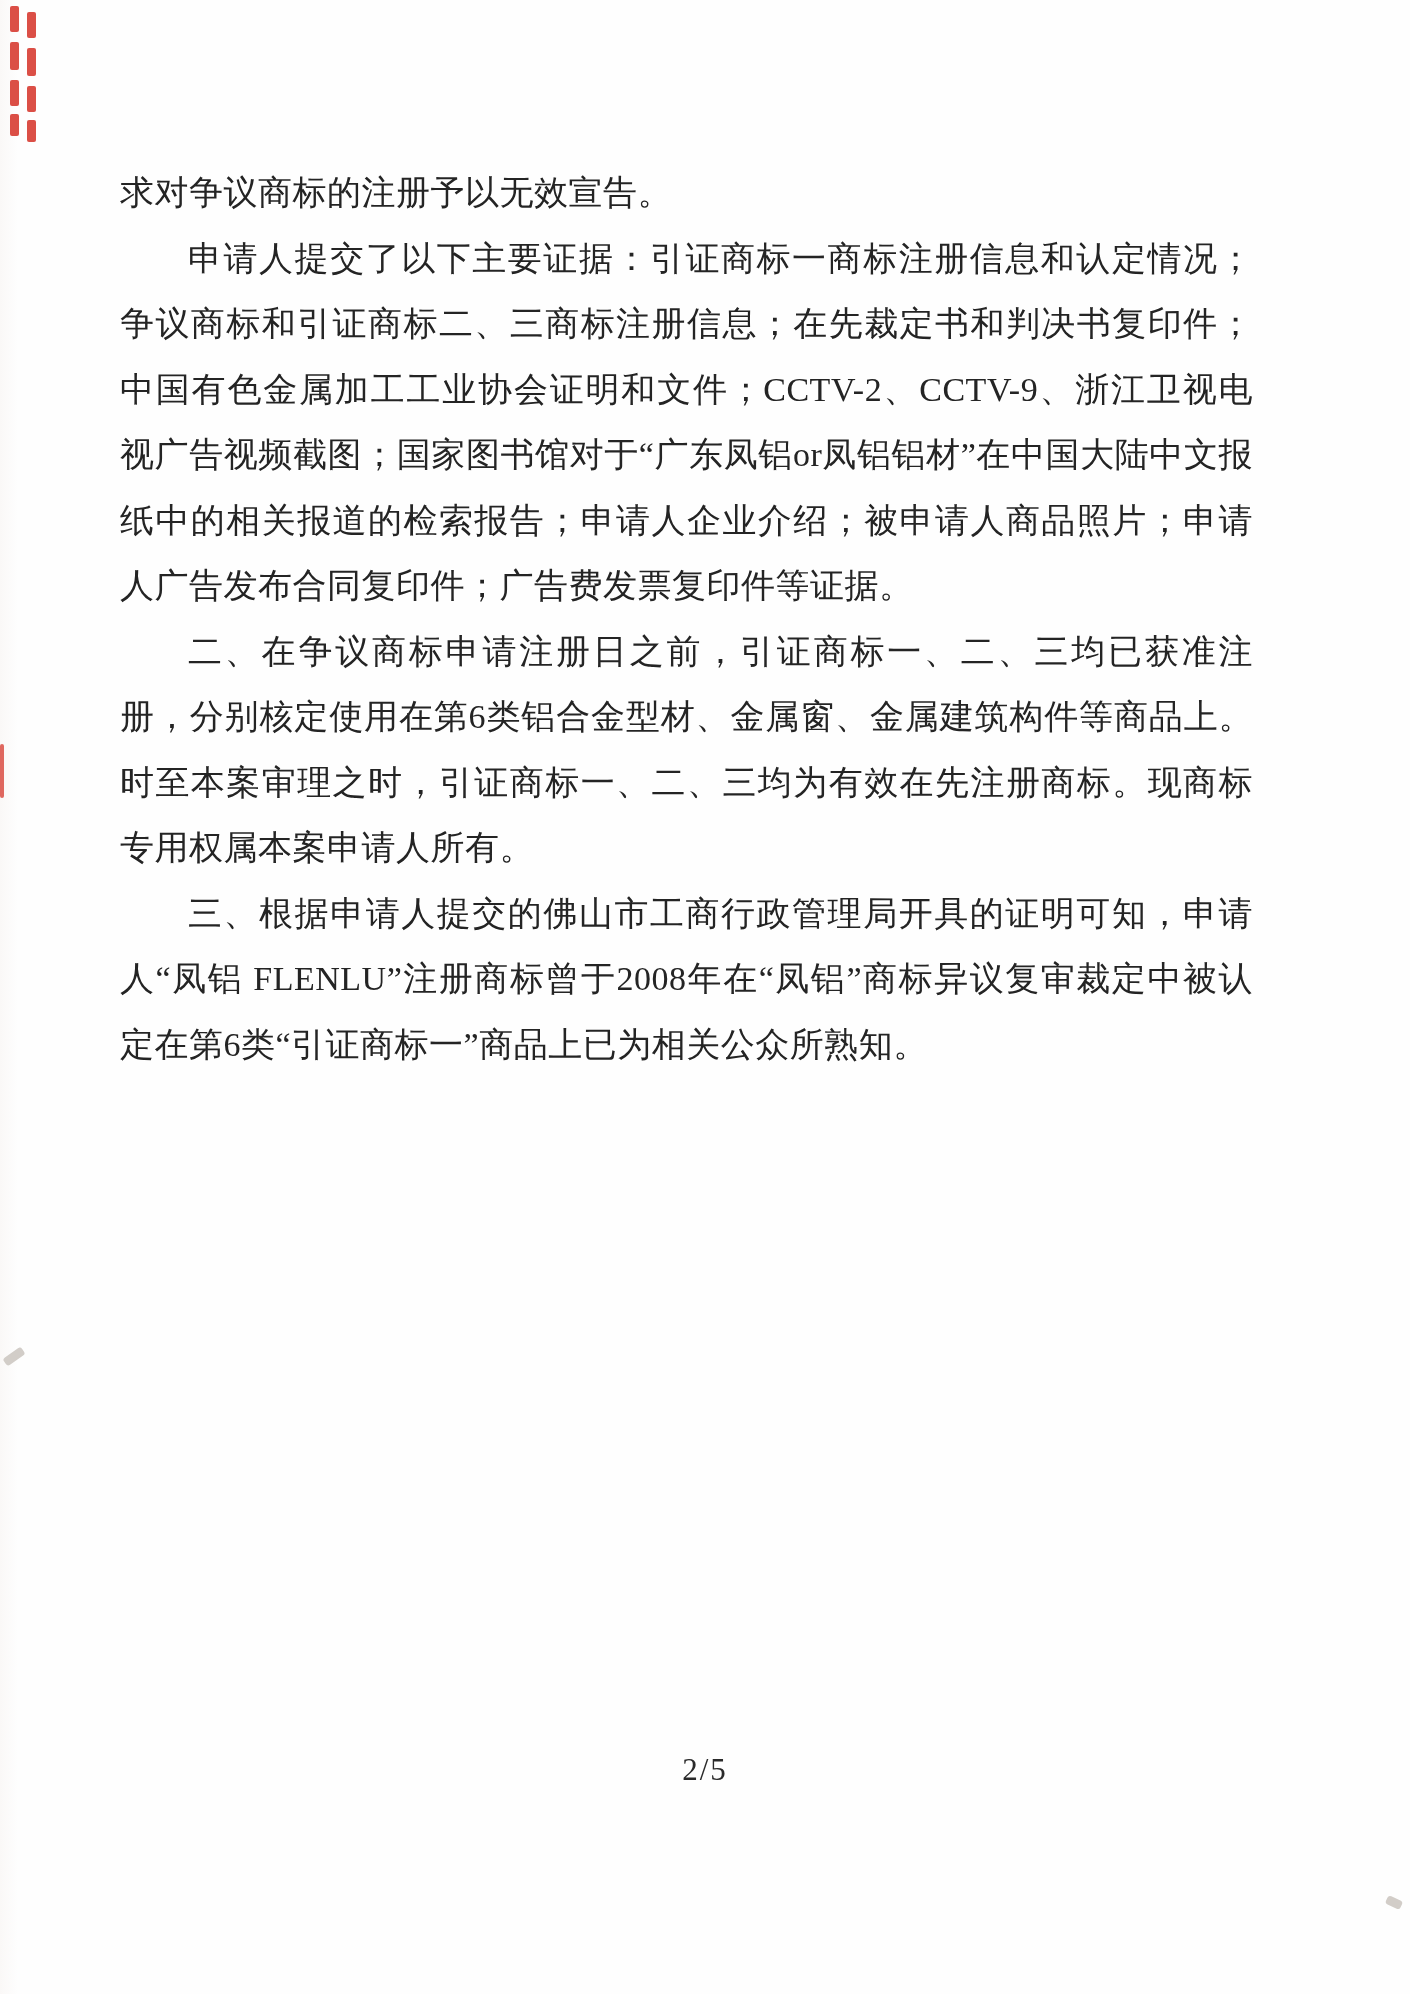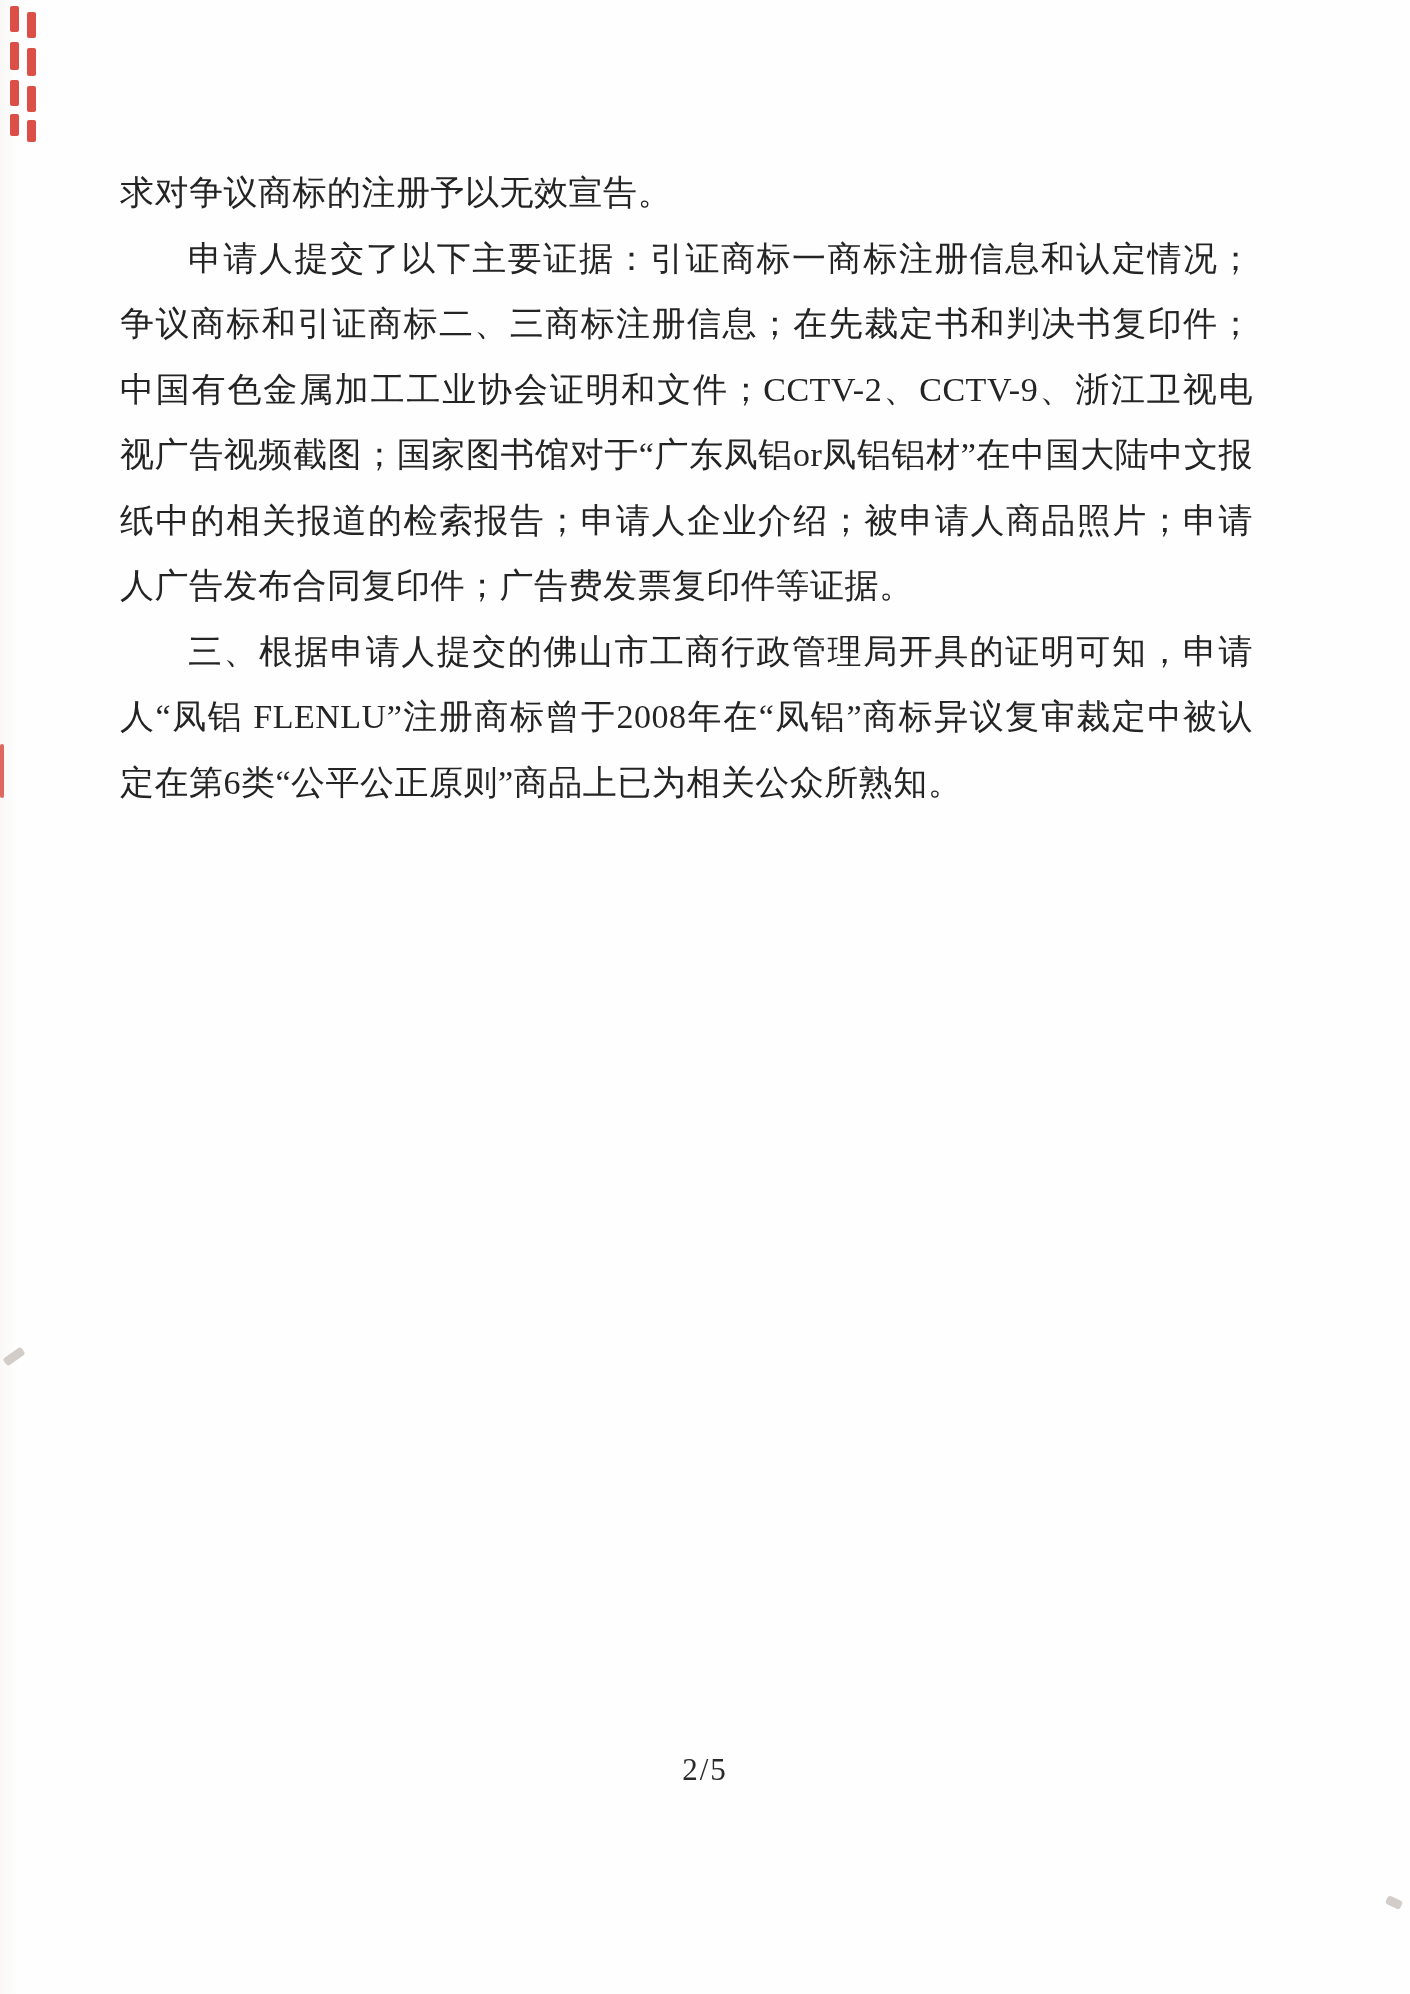--- a/index.html
+++ b/index.html
@@ -59,18 +59,19 @@
 
   <div class="red-line" style="top: 744px; height: 54px; background: rgb(214, 55, 44);"></div>
 
   <div class="gray-mark" style="left: 3px; top: 1352px; width: 22px; height: 9px; transform: rotate(-35deg); background: rgb(210, 205, 200);"></div>
   <div class="gray-mark" style="left: 1386px; top: 1898px; width: 16px; height: 9px; transform: rotate(25deg); background: rgb(210, 205, 200);"></div>
 
   <div class="doc">
 
   <p class="para">求对争议商标的注册予以无效宣告。</p>
       <p class="para indent">申请人提交了以下主要证据：引证商标一商标注册信息和认定情况；争议商标和引证商标二、三商标注册信息；在先裁定书和判决书复印件；中国有色金属加工工业协会证明和文件；CCTV-2、CCTV-9、浙江卫视电视广告视频截图；国家图书馆对于“广东凤铝or凤铝铝材”在中国大陆中文报纸中的相关报道的检索报告；申请人企业介绍；被申请人商品照片；申请人广告发布合同复印件；广告费发票复印件等证据。</p>
-      <p class="para indent">三、根据申请人提交的佛山市工商行政管理局开具的证明可知，申请人“凤铝 FLENLU”注册商标曾于2008年在“凤铝”商标异议复审裁定中被认定在第6类“公平公正原则”商品上已为相关公众所熟知。</p>
+      <p class="para indent">二、在争议商标申请注册日之前，引证商标一、二、三均已获准注册，分别核定使用在第6类铝合金型材、金属窗、金属建筑构件等商品上。时至本案审理之时，引证商标一、二、三均为有效在先注册商标。现商标专用权属本案申请人所有。</p>
+      <p class="para indent">三、根据申请人提交的佛山市工商行政管理局开具的证明可知，申请人“凤铝 FLENLU”注册商标曾于2008年在“凤铝”商标异议复审裁定中被认定在第6类“引证商标一”商品上已为相关公众所熟知。</p>
     </div>
 
   <div class="footer">2/5</div>
 
 </div>
 
 </body></html>

